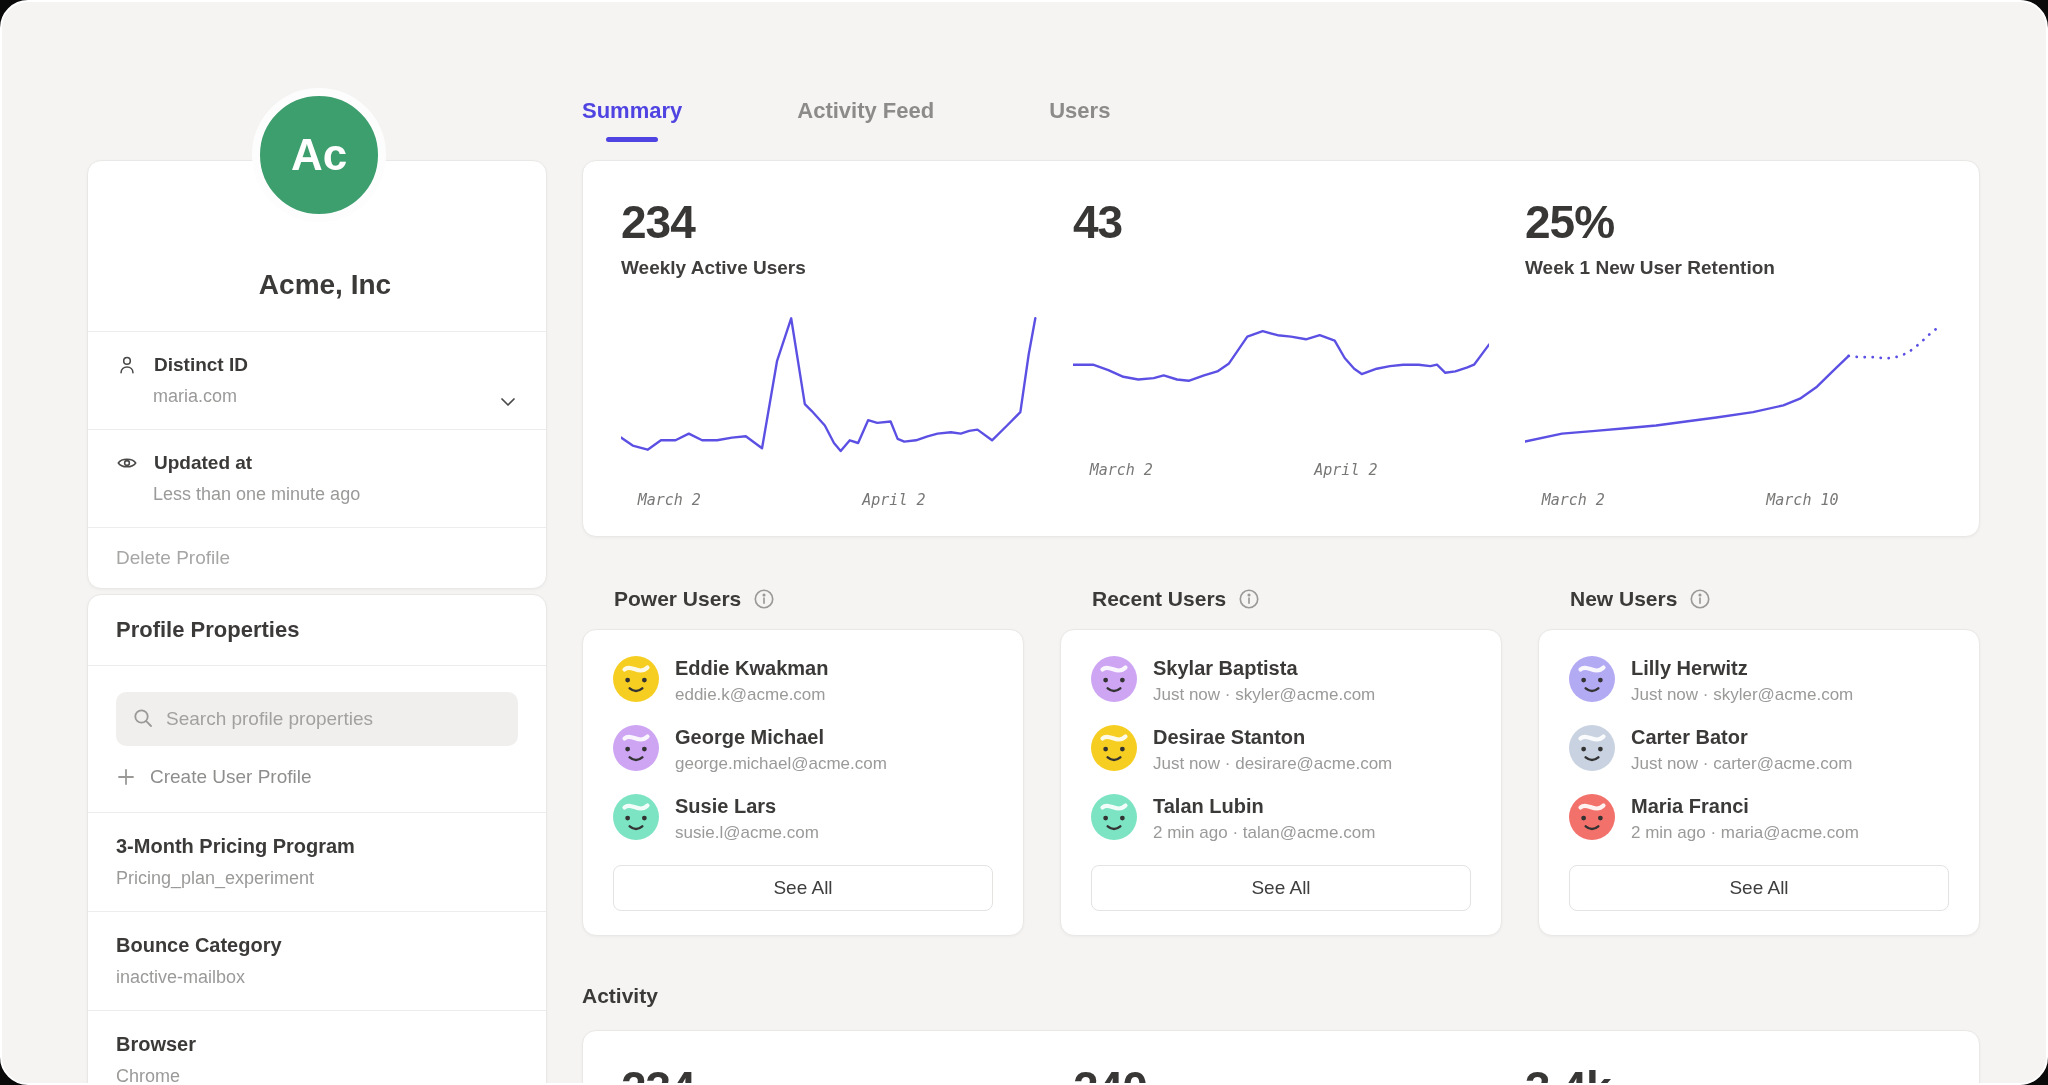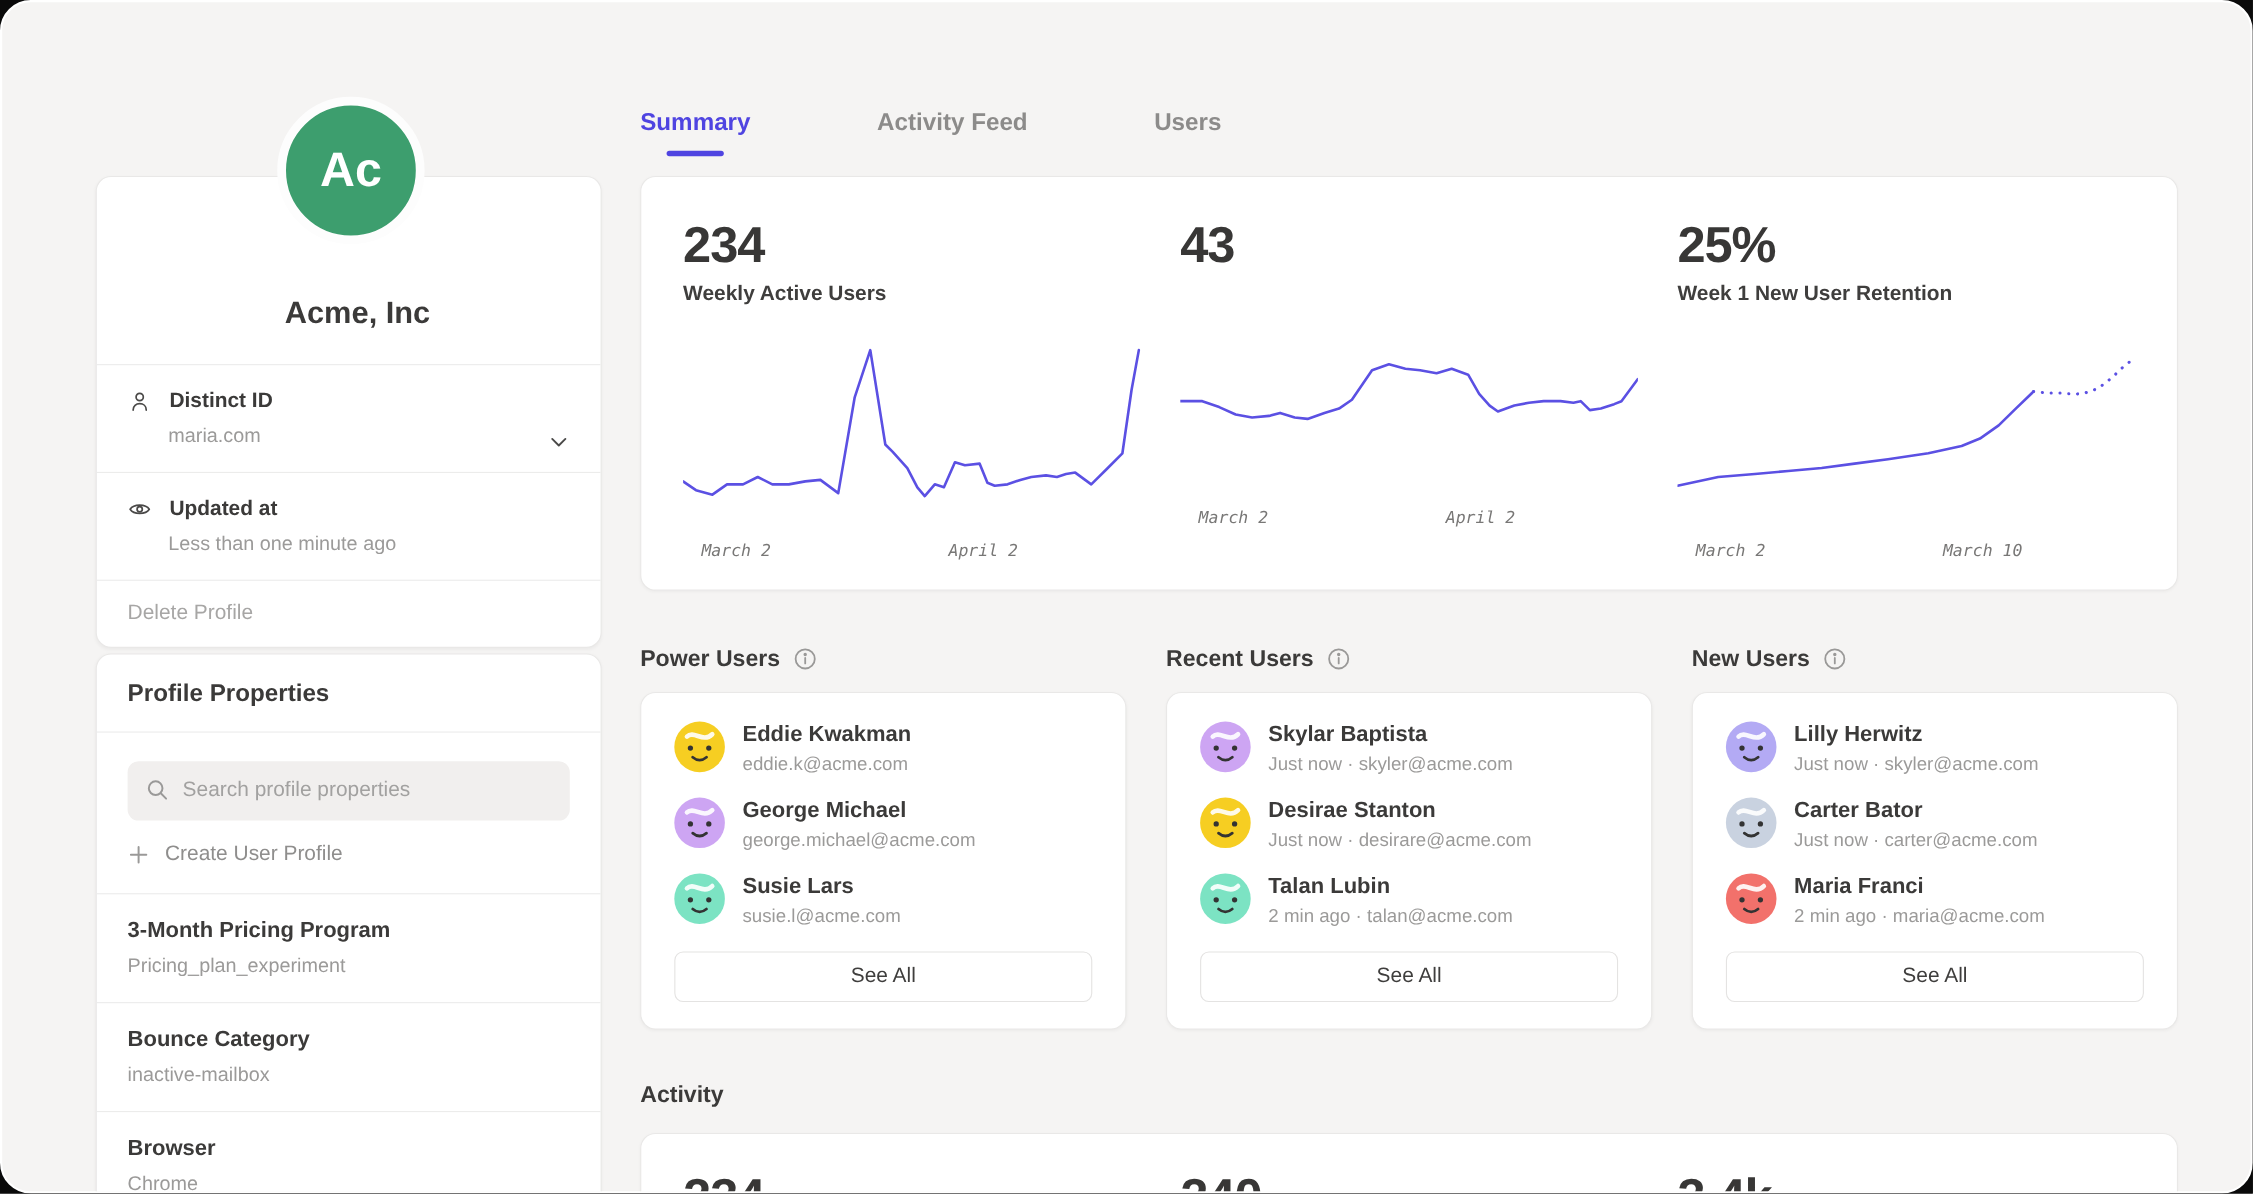--- a/index.html
+++ b/index.html
@@ -50,21 +50,21 @@
   .stat-label{font-size:19px;font-weight:600;color:#3f3e3d;margin-top:8px;}
   .spark{margin-top:30px;width:100%;height:150px;display:block;}
   .axis-row{position:relative;height:22px;margin-top:32px;font-family:"DejaVu Sans Mono",monospace;
       font-size:15px;color:#787776;font-style:italic;}
   .axis-left{position:absolute;left:4%;}
   .axis-right{position:absolute;left:58%;}
 
   
   .users-row{position:absolute;left:580px;top:583px;width:1398px;display:flex;gap:36px;}
   .ulist{flex:1;min-width:0;}
-  .ulist-header{display:flex;align-items:center;gap:12px;font-size:21px;font-weight:700;color:#3b3a39;height:28px;}
+  .ulist-header{display:flex;align-items:center;gap:12px;font-size:21px;font-weight:700;color:#3b3a39;height:28px;margin-left:32px;}
   .info-icon{width:22px;height:22px;cursor:pointer;}
   .ulist-card{margin-top:16px;padding:26px 30px 24px;}
   .urow{display:flex;gap:16px;margin-bottom:20px;cursor:pointer;}
   .uavatar{width:46px;height:46px;border-radius:50%;flex:0 0 46px;}
   .uname{font-size:20px;font-weight:600;color:#3b3a39;line-height:24px;}
   .udetail{font-size:17px;color:#9b9a99;margin-top:5px;}
   .see-all{display:block;width:100%;margin-top:22px;height:46px;background:#fff;border:1px solid #e4e3e2;
       border-radius:8px;font-size:19px;color:#3f3e3d;font-family:"Liberation Sans",sans-serif;cursor:pointer;}
 
   

